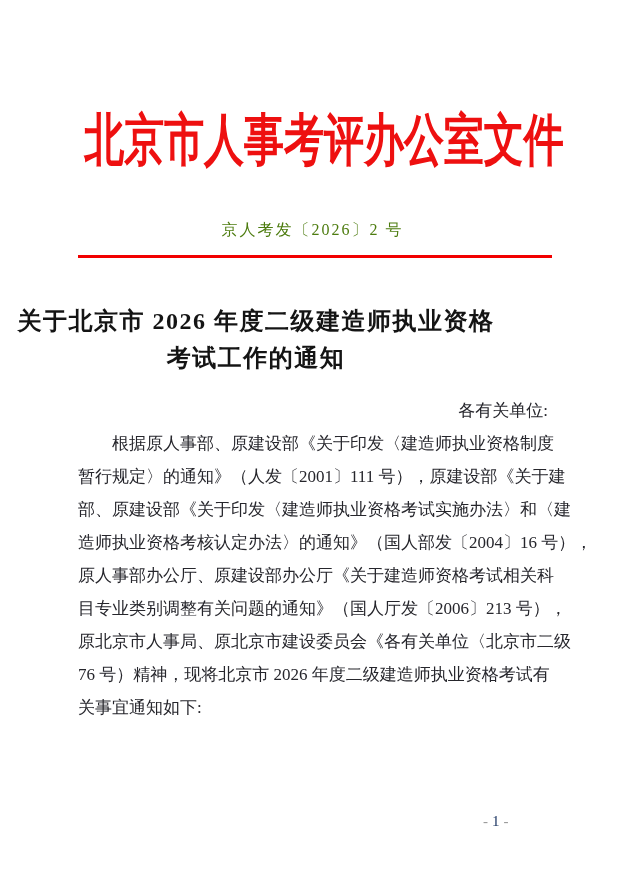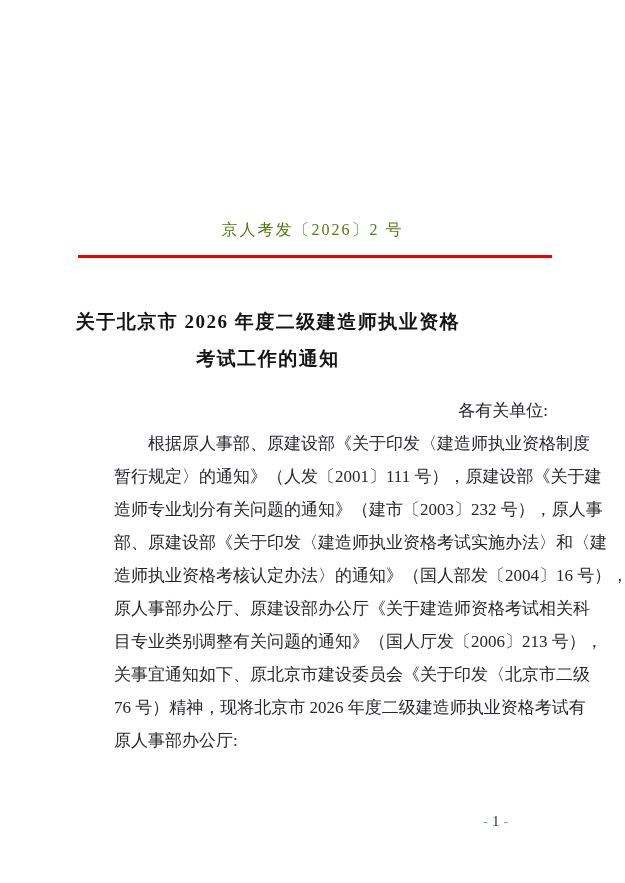--- a/index.html
+++ b/index.html
@@ -56,24 +56,24 @@
     left: 78px;
     width: 474px;
     height: 3px;
     background: #f20000;
   }
 
   
   .doc-title {
     position: absolute;
     top: 303px;
-    left: 12px;
+    left: 0;
     width: 512px;
     text-align: center;
-    font-size: 19px;
+    font-size: 24px;
     font-weight: bold;
     color: #141414;
     line-height: 37px;
     letter-spacing: 1.5px;
   }
 
   
   .body-text {
     position: absolute;
     top: 394px;
@@ -83,21 +83,20 @@
     line-height: 33px;
     color: #26262c;
   }
   .salutation {
     text-align: right;
   }
   .body-line {
     text-align: justify;
     text-align-last: justify;
     white-space: nowrap;
-    margin-left: 36px;
   }
   .body-line.indent-first {
     text-indent: 34px;
   }
   .body-line.last-line {
     text-align-last: left;
   }
 
   
   .page-footer {
@@ -115,41 +114,43 @@
   .page-footer .num {
     color: #1f3864;
     padding: 0 4px;
   }
 </style>
 </head>
 <body>
 
 <div class="page">
 
+  <div class="header-title">
+    <span class="stretch">北京市人事考评办公室文件</span>
+  </div>
 
   <div class="doc-number">京人考发〔2026〕2 号</div>
 
   <div class="red-rule"></div>
 
   <div class="doc-title">
     <div>关于北京市 2026 年度二级建造师执业资格</div>
     <div>考试工作的通知</div>
   </div>
 
   <div class="body-text">
     <div class="salutation">各有关单位:</div>
     <div class="body-line indent-first">根据原人事部、原建设部《关于印发〈建造师执业资格制度</div>
     <div class="body-line">暂行规定〉的通知》（人发〔2001〕111 号），原建设部《关于建</div>
-    <div class="body-line">造师专业划分有关问题的通知》（建市〔2003〕232 号），原人事</div>
     <div class="body-line">部、原建设部《关于印发〈建造师执业资格考试实施办法〉和〈建</div>
     <div class="body-line">造师执业资格考核认定办法〉的通知》（国人部发〔2004〕16 号），</div>
     <div class="body-line">原人事部办公厅、原建设部办公厅《关于建造师资格考试相关科</div>
     <div class="body-line">目专业类别调整有关问题的通知》（国人厅发〔2006〕213 号），</div>
-    <div class="body-line">关事宜通知如下、原北京市建设委员会《关于印发〈北京市二级</div>
+    <div class="body-line">原北京市人事局、原北京市建设委员会《各有关单位〈北京市二级</div>
     <div class="body-line">76 号）精神，现将北京市 2026 年度二级建造师执业资格考试有</div>
-    <div class="body-line last-line">原人事部办公厅:</div>
+    <div class="body-line last-line">关事宜通知如下:</div>
   </div>
 
   <div class="page-footer">
     <span class="dash">-</span><span class="num">1</span><span class="dash">-</span>
   </div>
 
 </div>
 
 </body></html>

